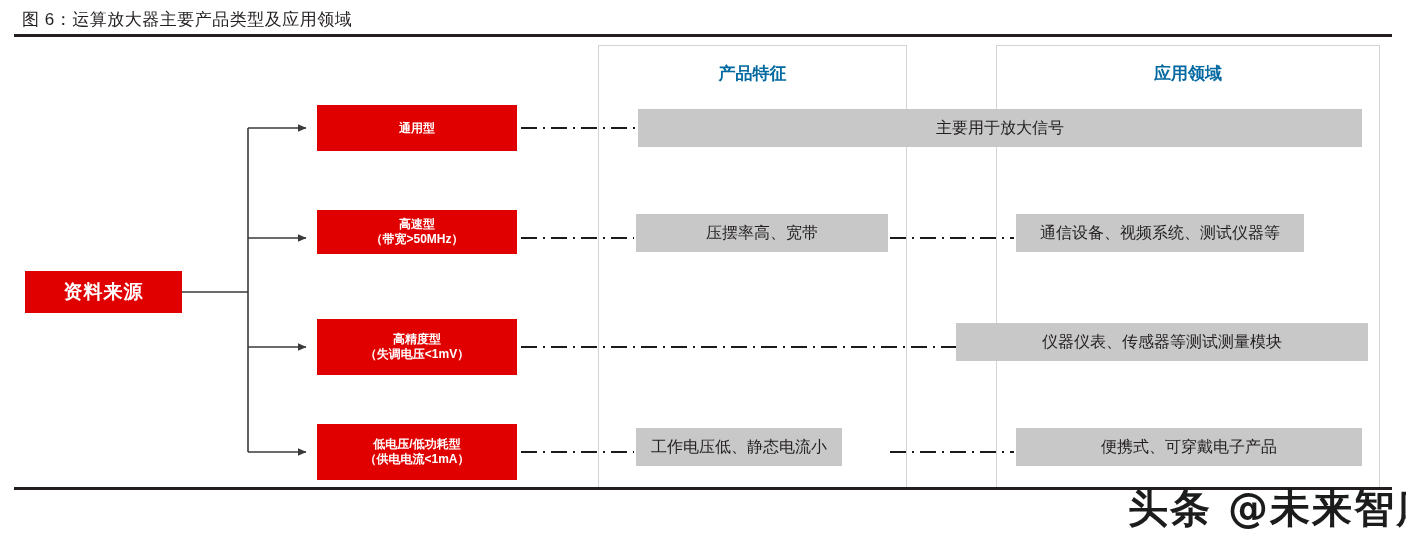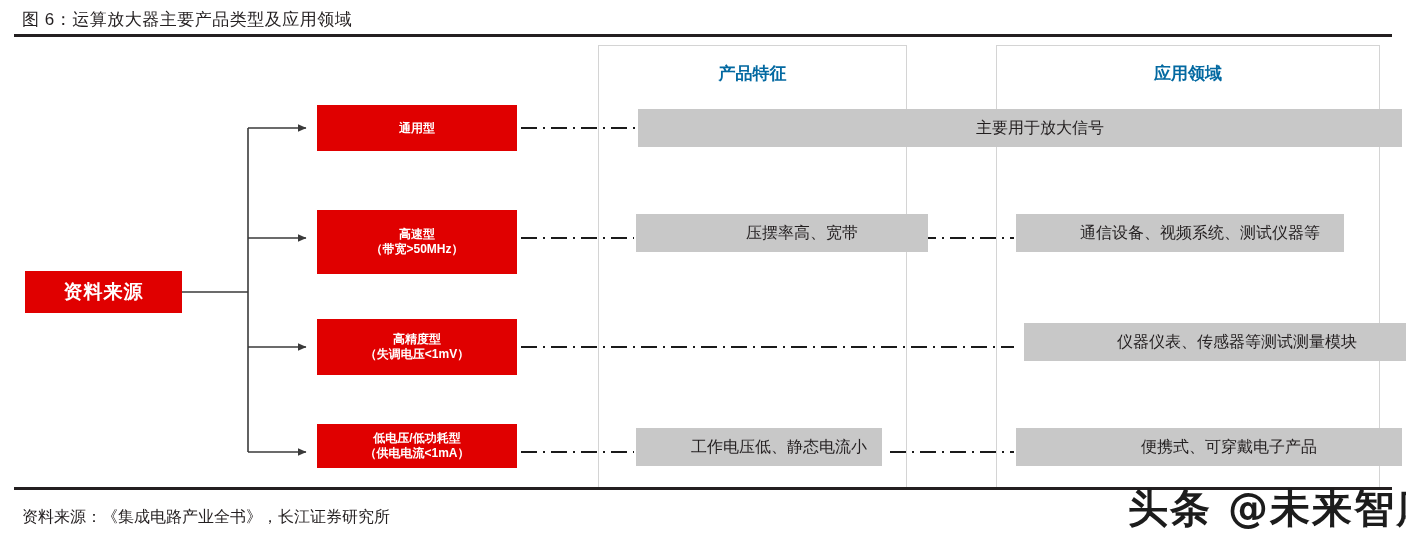--- a/index.html
+++ b/index.html
@@ -53,34 +53,34 @@
 
   
   .node-type{
     position:absolute;left:317px;width:200px;
     background:#e00000;color:#ffffff;
     display:flex;flex-direction:column;align-items:center;justify-content:center;
     font-size:12px;font-weight:bold;line-height:1.22;text-align:center;
   }
   .node-type .l2{display:block;}
   .n1{top:105px;height:46px;}
-  .n2{top:210px;height:64px;}
+  .n2{top:210px;height:44px;}
   .n3{top:319px;height:56px;}
-  .n4{top:424px;height:44px;}
+  .n4{top:424px;height:56px;}
 
   
   .gbox{
     position:absolute;background:#c8c8c8;color:#231f20;
     display:flex;align-items:center;justify-content:center;
-    font-size:16px;height:38px;text-align:center;padding-left:40px;
+    font-size:16px;height:38px;text-align:center;
   }
   .g-r1{left:638px;top:109px;width:724px;}
   .g-f2{left:636px;top:214px;width:252px;}
   .g-a2{left:1016px;top:214px;width:288px;}
-  .g-a3{left:1024px;top:323px;width:346px;}
+  .g-a3{left:956px;top:323px;width:412px;}
   .g-f4{left:636px;top:428px;width:206px;}
   .g-a4{left:1016px;top:428px;width:346px;}
 
   
   .wires{position:absolute;left:0;top:0;width:1406px;height:544px;}
 
   
   .watermark{
     position:absolute;left:1128px;top:481px;
     font-size:40px;font-weight:bold;letter-spacing:2px;
@@ -159,19 +159,18 @@
 
   <div class="gbox g-f2">压摆率高、宽带</div>
   <div class="gbox g-a2">通信设备、视频系统、测试仪器等</div>
 
   <div class="gbox g-a3">仪器仪表、传感器等测试测量模块</div>
 
   <div class="gbox g-f4">工作电压低、静态电流小</div>
   <div class="gbox g-a4">便携式、可穿戴电子产品</div>
 
   <div class="rule-bottom"></div>
-  <div class="source">资料来源：《集成电路产业全书》，长江证券研究所</div>
 
   <div class="watermark">
     <span class="inner">头条 @未来智库</span>
   </div>
 
 </div>
 
 </body></html>

